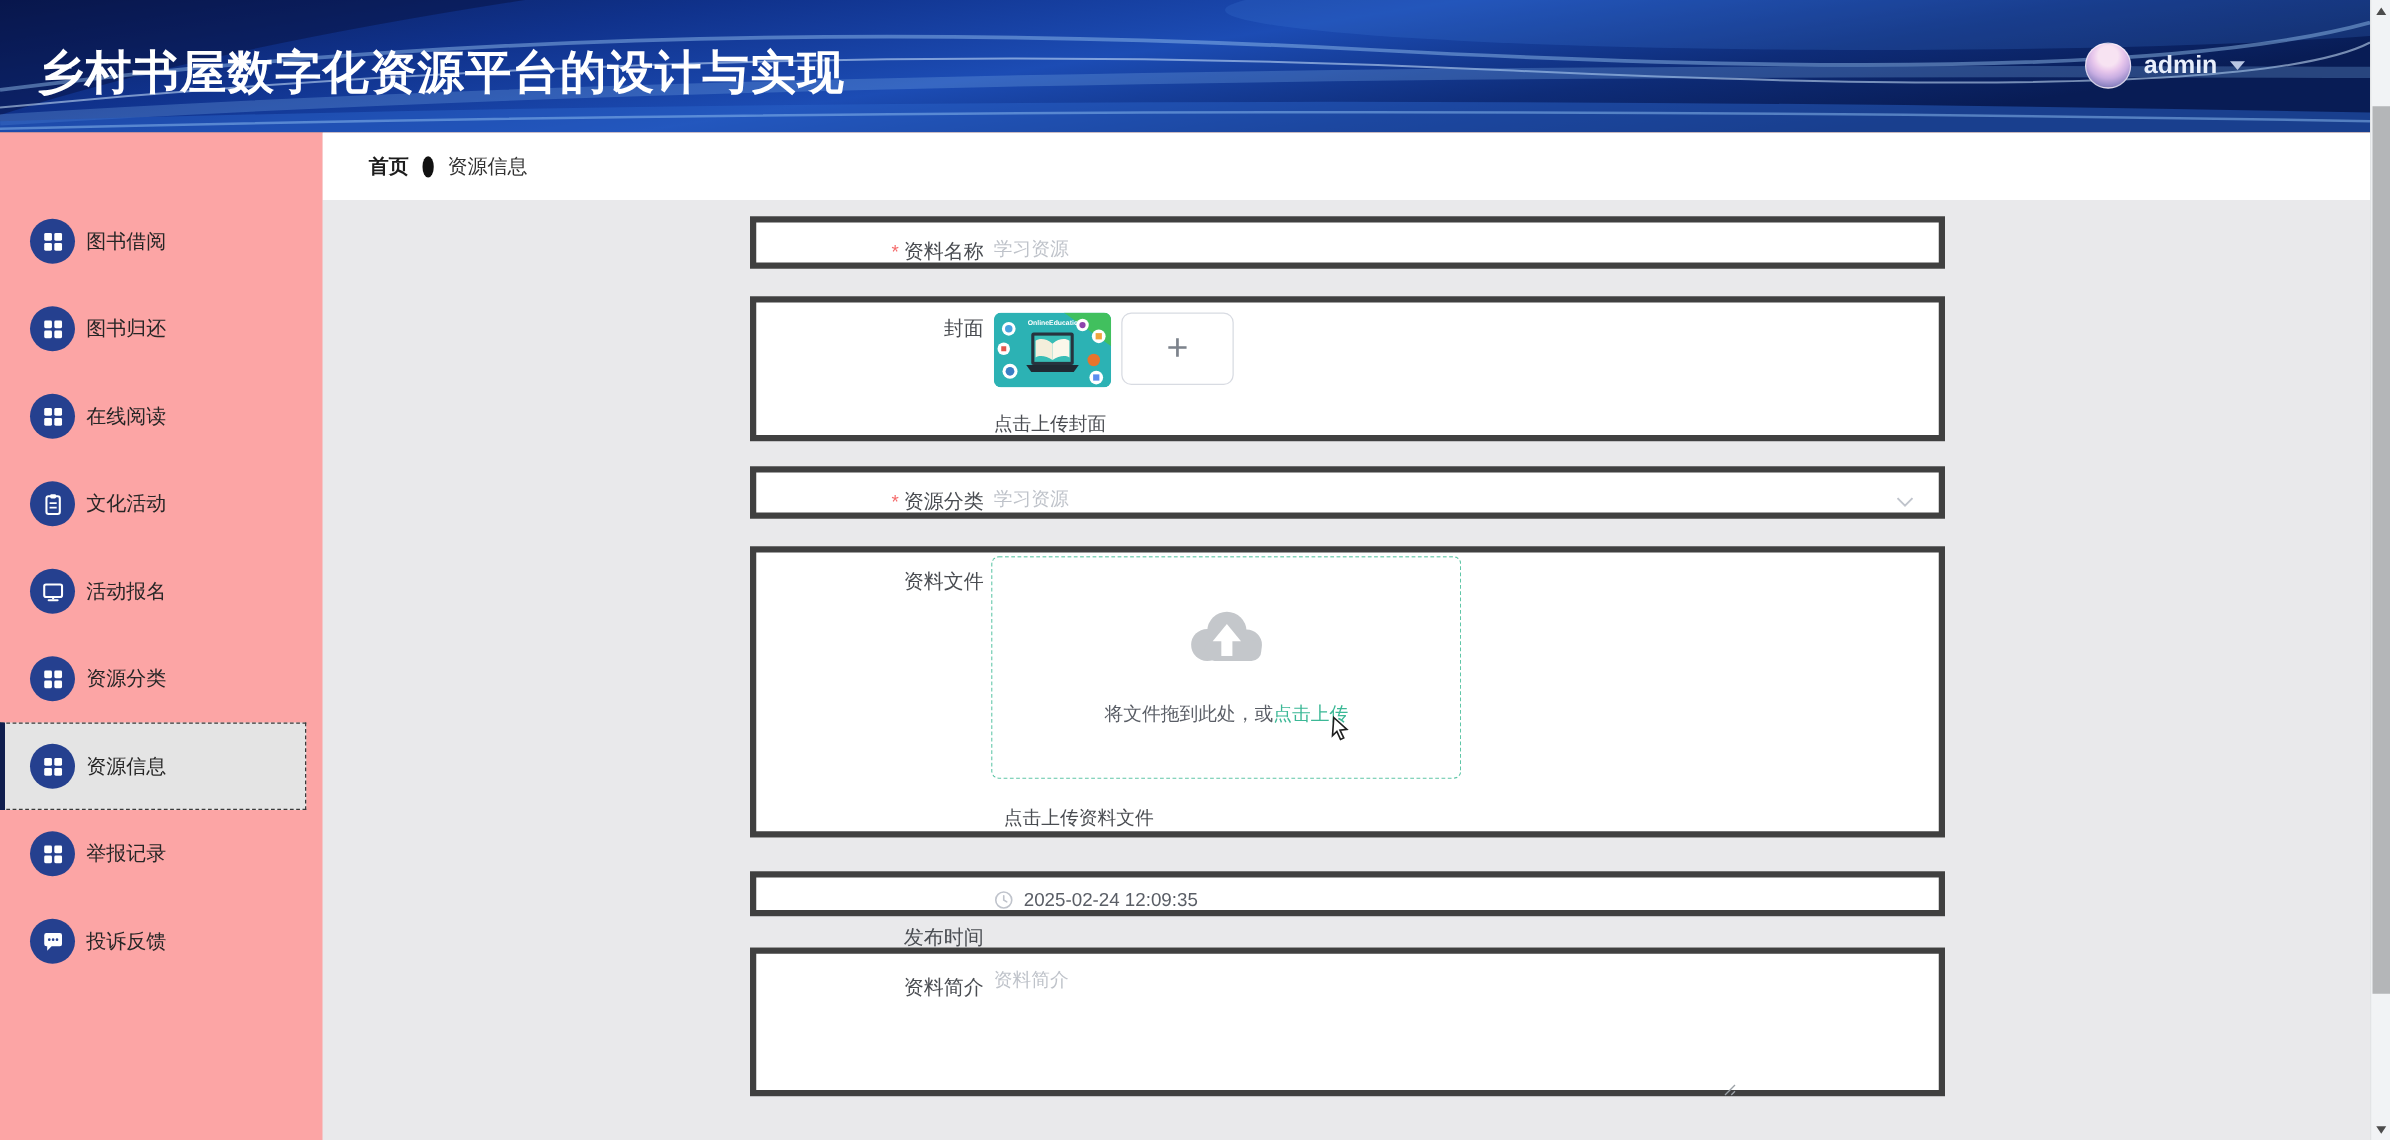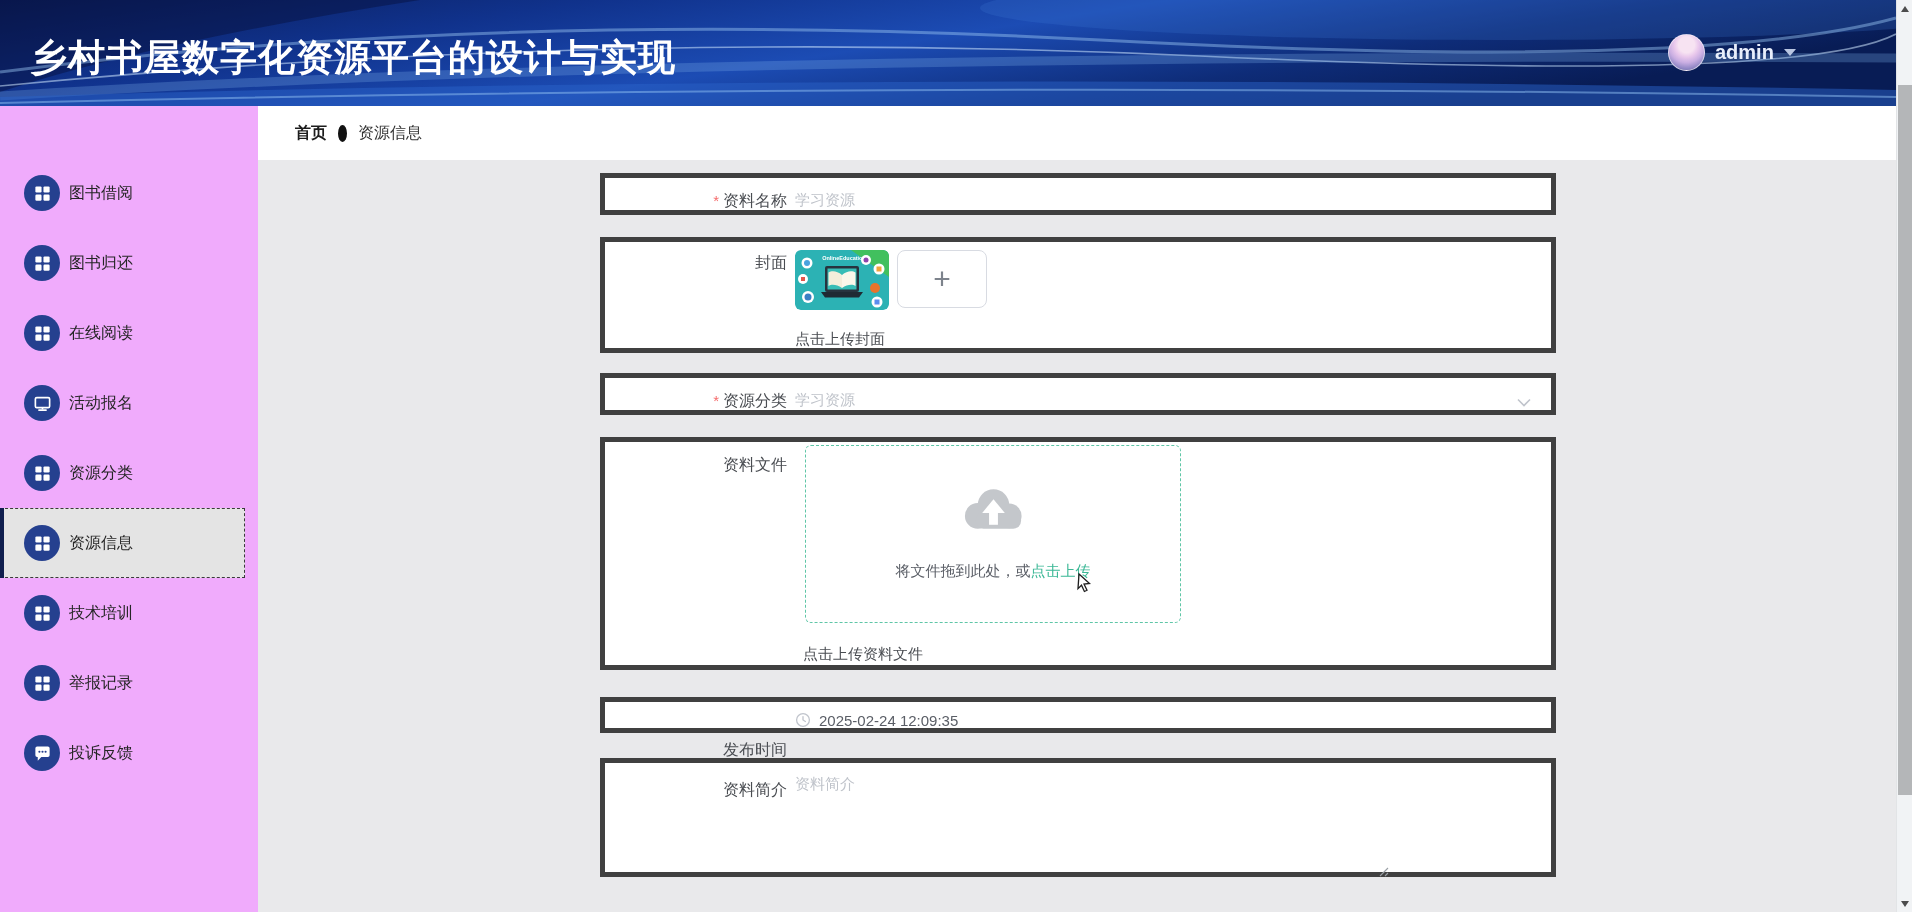--- a/index.html
+++ b/index.html
@@ -17,21 +17,21 @@
   .username { color:#e8eefb; font-size:20px; font-weight:bold; }
   .caret-down { width:0; height:0; border-left:6px solid transparent; border-right:6px solid transparent; border-top:7px solid #b9c6e2; }
 
   
   .crumbbar { position:absolute; left:258px; top:106px; width:1638px; height:54px; background:#ffffff; display:flex; align-items:center; padding-left:37px; }
   .crumb-home { font-size:16px; font-weight:bold; color:#1c1c1c; cursor:pointer; }
   .crumb-sep { display:inline-block; width:9px; height:17px; border-radius:50%; background:#111; margin:0 11px; }
   .crumb-cur { font-size:16px; color:#333; }
 
   
-  .sidebar { position:absolute; left:0; top:106px; width:258px; height:806px; background:#f0abfc; padding-top:52px; overflow:hidden; }
+  .sidebar { position:absolute; left:0; top:106px; width:258px; height:806px; background:#fca5a5; padding-top:52px; overflow:hidden; }
   .nav-item { position:relative; height:70px; display:flex; align-items:center; padding-left:24px; gap:9px; cursor:pointer; }
   .nav-ico { width:36px; height:36px; border-radius:50%; background:#25408f; display:flex; align-items:center; justify-content:center; flex:0 0 36px; }
   .nav-ico svg { width:19px; height:19px; display:block; }
   .nav-label { font-size:16px; color:#262626; }
   .nav-item.active { background:#e4e4e4; border:1px dashed #3a3a3a; margin:0 13px 0 0; padding-left:23px; }
   .nav-item.active::before { content:""; position:absolute; left:-1px; top:-1px; bottom:-1px; width:4px; background:#101e4e; }
 
   
   .content { position:absolute; left:258px; top:160px; width:1638px; height:752px; }
   .card { position:absolute; left:342px; width:956px; background:#ffffff; border:5px solid #404040; }
@@ -51,21 +51,21 @@
   .chev-down { position:absolute; right:20px; top:15px; }
 
   
   .cover-thumb { position:absolute; left:190px; top:8px; width:94px; height:60px; border-radius:6px; overflow:hidden; cursor:pointer; }
   .cover-thumb svg { display:block; width:94px; height:60px; }
   .plus-box { position:absolute; left:292px; top:8px; width:90px; height:58px; border:1px solid #d8dbe2; border-radius:8px; background:#fff; display:flex; align-items:center; justify-content:center; cursor:pointer; }
   .plus-glyph { font-size:30px; font-weight:200; color:#7d838c; line-height:1; }
   .upload-hint { position:absolute; left:190px; top:88px; font-size:15px; color:#4a4d52; }
 
   
-  .dropzone { position:absolute; left:200px; top:3px; width:376px; height:178px; border:1px dashed #5fc6a7; border-radius:6px; background:#fff; cursor:pointer;padding-left:41px; }
+  .dropzone { position:absolute; left:188px; top:3px; width:376px; height:178px; border:1px dashed #5fc6a7; border-radius:6px; background:#fff; cursor:pointer;padding-left:41px; }
   .cloud { position:absolute; left:50%; transform:translateX(-50%); top:38px; width:66px; height:52px; }
   .drop-text { position:absolute; left:0; top:116px; width:100%; text-align:center; font-size:15px; color:#5a5e66; }
   .drop-link { color:#3cb896; cursor:pointer; }
   .cursor-icon { position:absolute; left:268px; top:126px; width:20px; height:22px; }
   .file-hint { position:absolute; left:198px; top:203px; font-size:15px; color:#4a4d52; }
 
   
   .clock-icon { position:absolute; left:190px; top:10px; width:16px; height:16px; }
   .time-value { position:absolute; left:214px; top:10px; font-size:15px; color:#5a5e66; }
 
@@ -158,20 +158,31 @@
               <rect x="2" y="2" width="5.2" height="5.2" rx="1"></rect>
               <rect x="8.8" y="2" width="5.2" height="5.2" rx="1"></rect>
               <rect x="2" y="8.8" width="5.2" height="5.2" rx="1"></rect>
               <rect x="8.8" y="8.8" width="5.2" height="5.2" rx="1"></rect>
             </g>
           </svg>
       </span>
       <span class="nav-label">在线阅读</span>
     </div>
 
+    <div class="nav-item">
+      <span class="nav-ico">
+        <svg viewBox="0 0 16 16">
+            <rect x="3.5" y="2.5" width="9" height="12" rx="1.5" fill="none" stroke="#fff" stroke-width="1.4"></rect>
+            <rect x="6" y="1.2" width="4" height="2.8" rx="0.9" fill="#fff"></rect>
+            <line x1="5.6" y1="7.2" x2="10.4" y2="7.2" stroke="#fff" stroke-width="1.2"></line>
+            <line x1="5.6" y1="10.2" x2="10.4" y2="10.2" stroke="#fff" stroke-width="1.2"></line>
+          </svg>
+      </span>
+      <span class="nav-label">文化活动</span>
+    </div>
 
     <div class="nav-item">
       <span class="nav-ico">
         <svg viewBox="0 0 16 16">
             <rect x="2" y="3" width="12" height="8.5" rx="1.2" fill="none" stroke="#fff" stroke-width="1.4"></rect>
             <line x1="8" y1="11.5" x2="8" y2="13" stroke="#fff" stroke-width="1.4"></line>
             <line x1="5" y1="13.6" x2="11" y2="13.6" stroke="#fff" stroke-width="1.4" stroke-linecap="round"></line>
           </svg>
       </span>
       <span class="nav-label">活动报名</span>
@@ -198,33 +209,20 @@
               <rect x="2" y="2" width="5.2" height="5.2" rx="1"></rect>
               <rect x="8.8" y="2" width="5.2" height="5.2" rx="1"></rect>
               <rect x="2" y="8.8" width="5.2" height="5.2" rx="1"></rect>
               <rect x="8.8" y="8.8" width="5.2" height="5.2" rx="1"></rect>
             </g>
           </svg>
       </span>
       <span class="nav-label">资源信息</span>
     </div>
 
-    <div class="nav-item">
-      <span class="nav-ico">
-        <svg viewBox="0 0 16 16">
-            <g fill="#fff">
-              <rect x="2" y="2" width="5.2" height="5.2" rx="1"></rect>
-              <rect x="8.8" y="2" width="5.2" height="5.2" rx="1"></rect>
-              <rect x="2" y="8.8" width="5.2" height="5.2" rx="1"></rect>
-              <rect x="8.8" y="8.8" width="5.2" height="5.2" rx="1"></rect>
-            </g>
-          </svg>
-      </span>
-      <span class="nav-label">技术培训</span>
-    </div>
 
 
     <div class="nav-item">
       <span class="nav-ico">
         <svg viewBox="0 0 16 16">
             <g fill="#fff">
               <rect x="2" y="2" width="5.2" height="5.2" rx="1"></rect>
               <rect x="8.8" y="2" width="5.2" height="5.2" rx="1"></rect>
               <rect x="2" y="8.8" width="5.2" height="5.2" rx="1"></rect>
               <rect x="8.8" y="8.8" width="5.2" height="5.2" rx="1"></rect>

